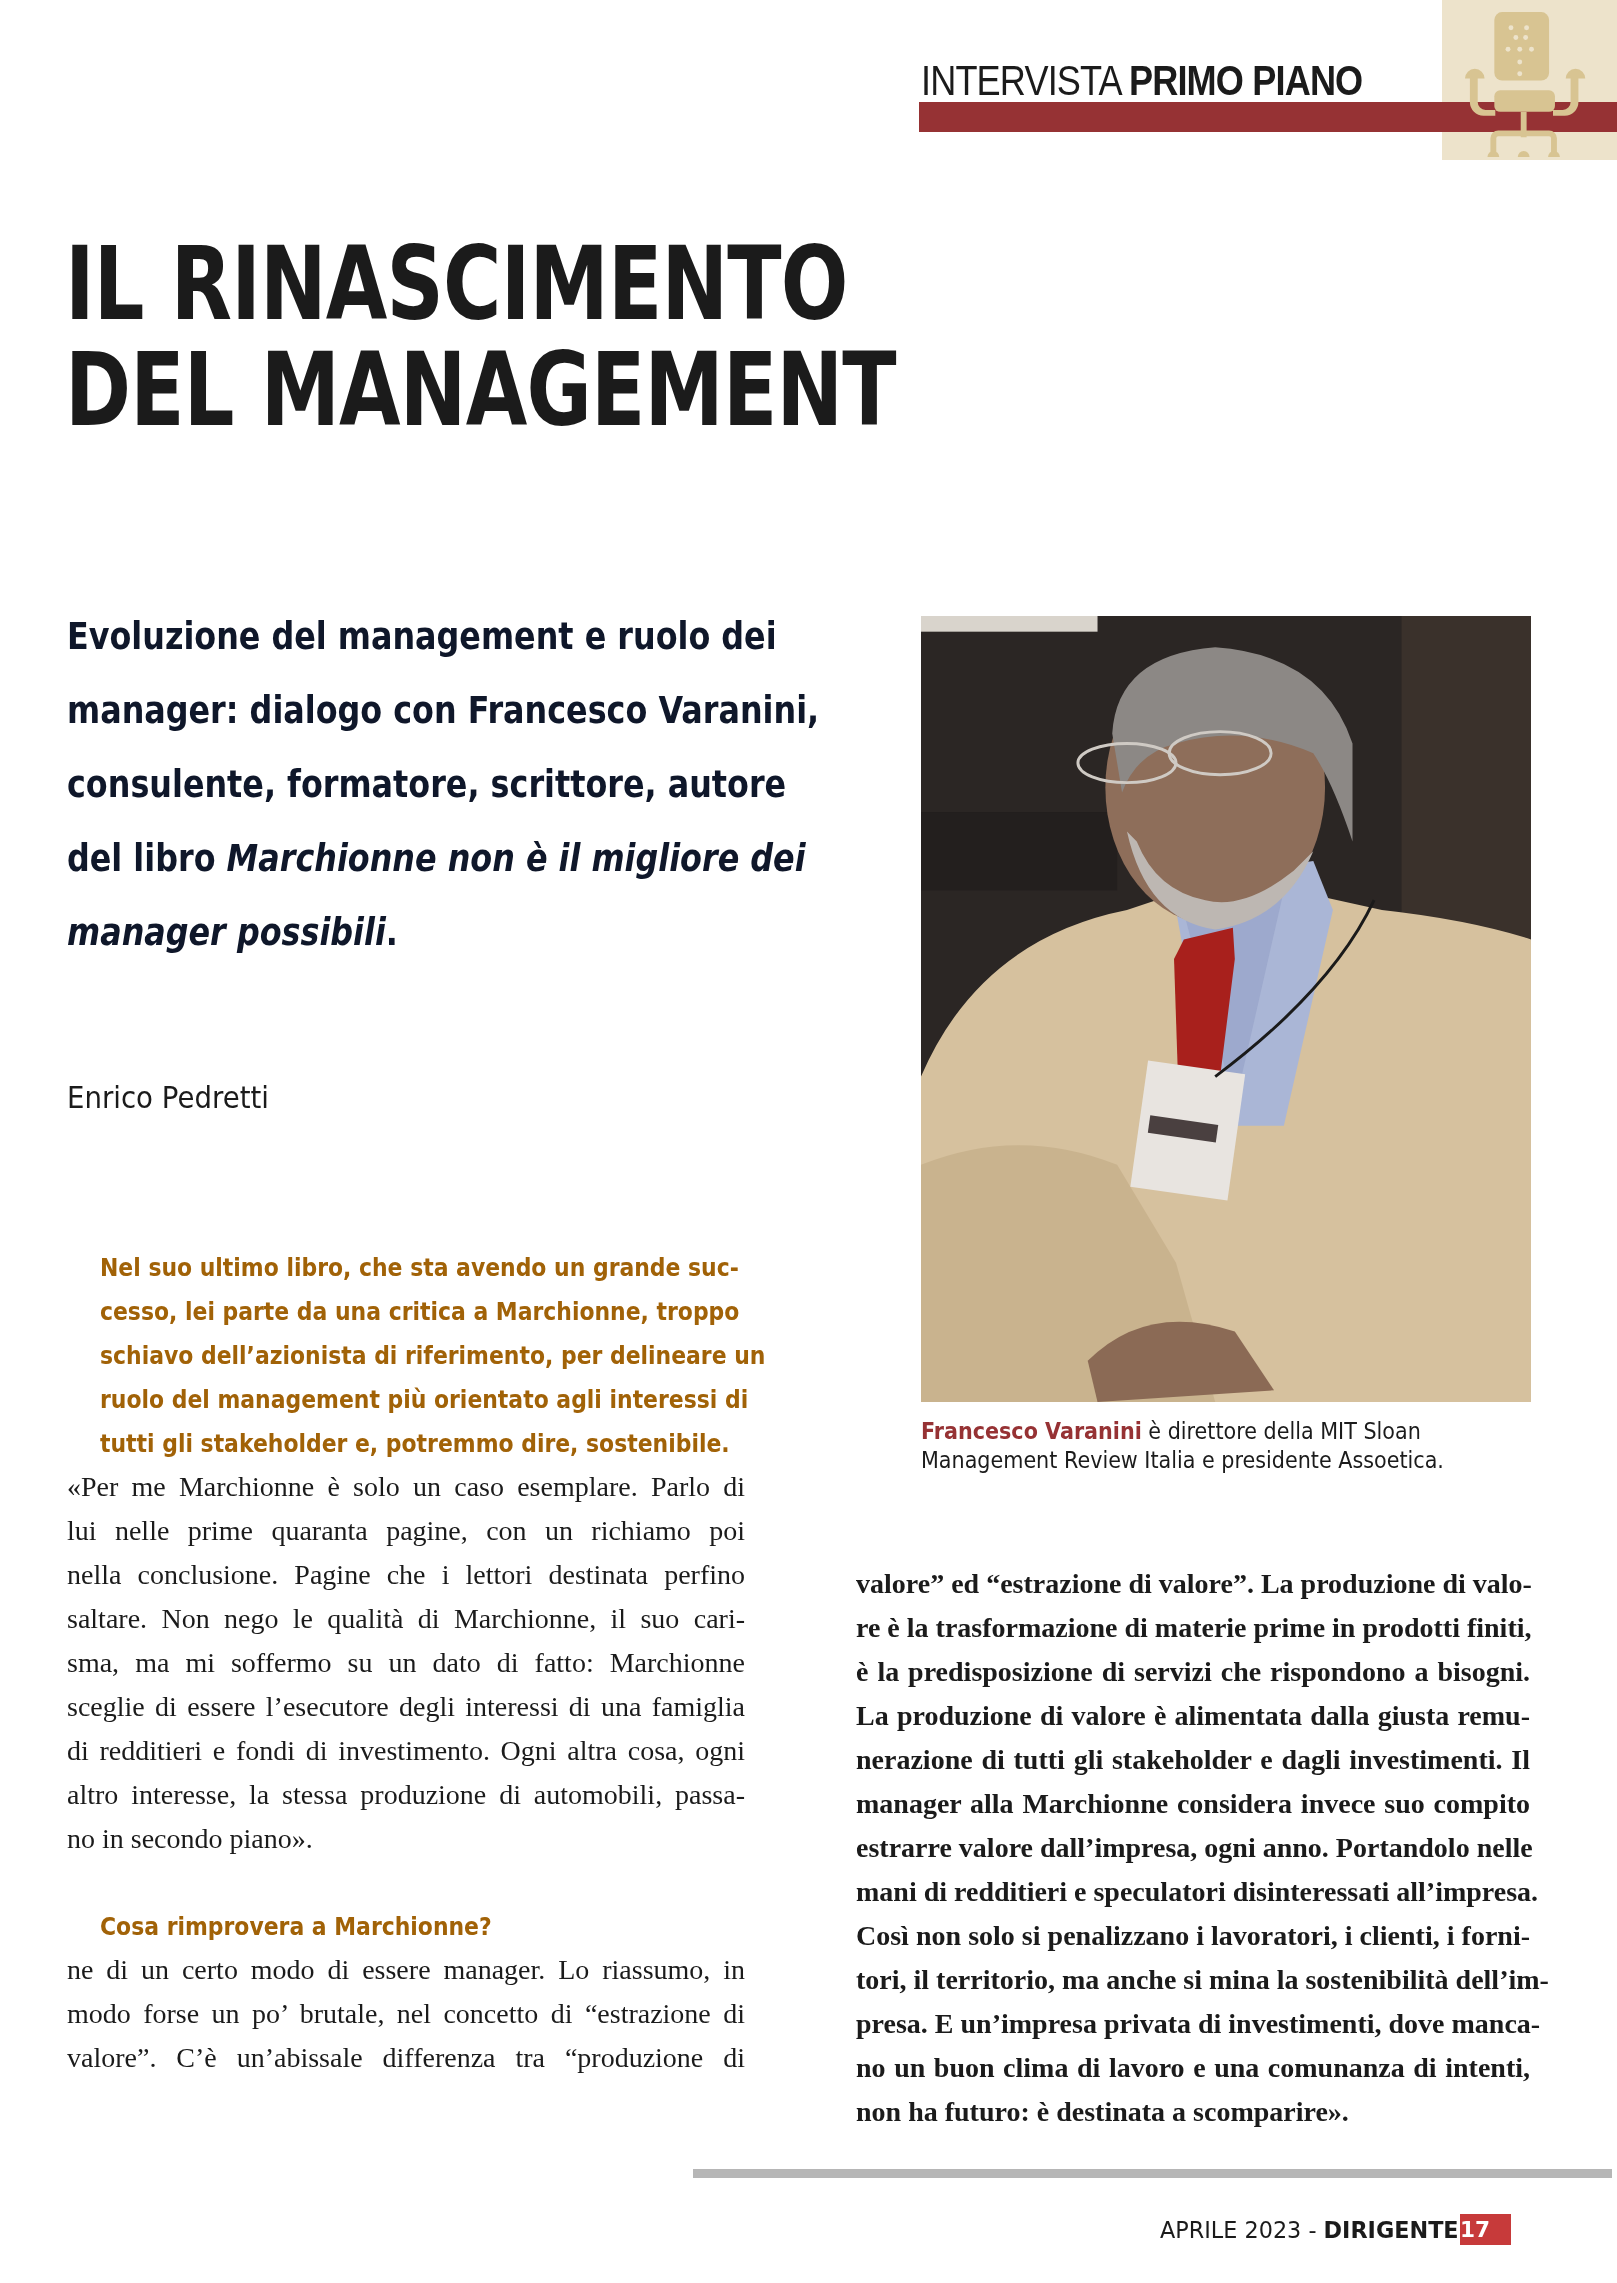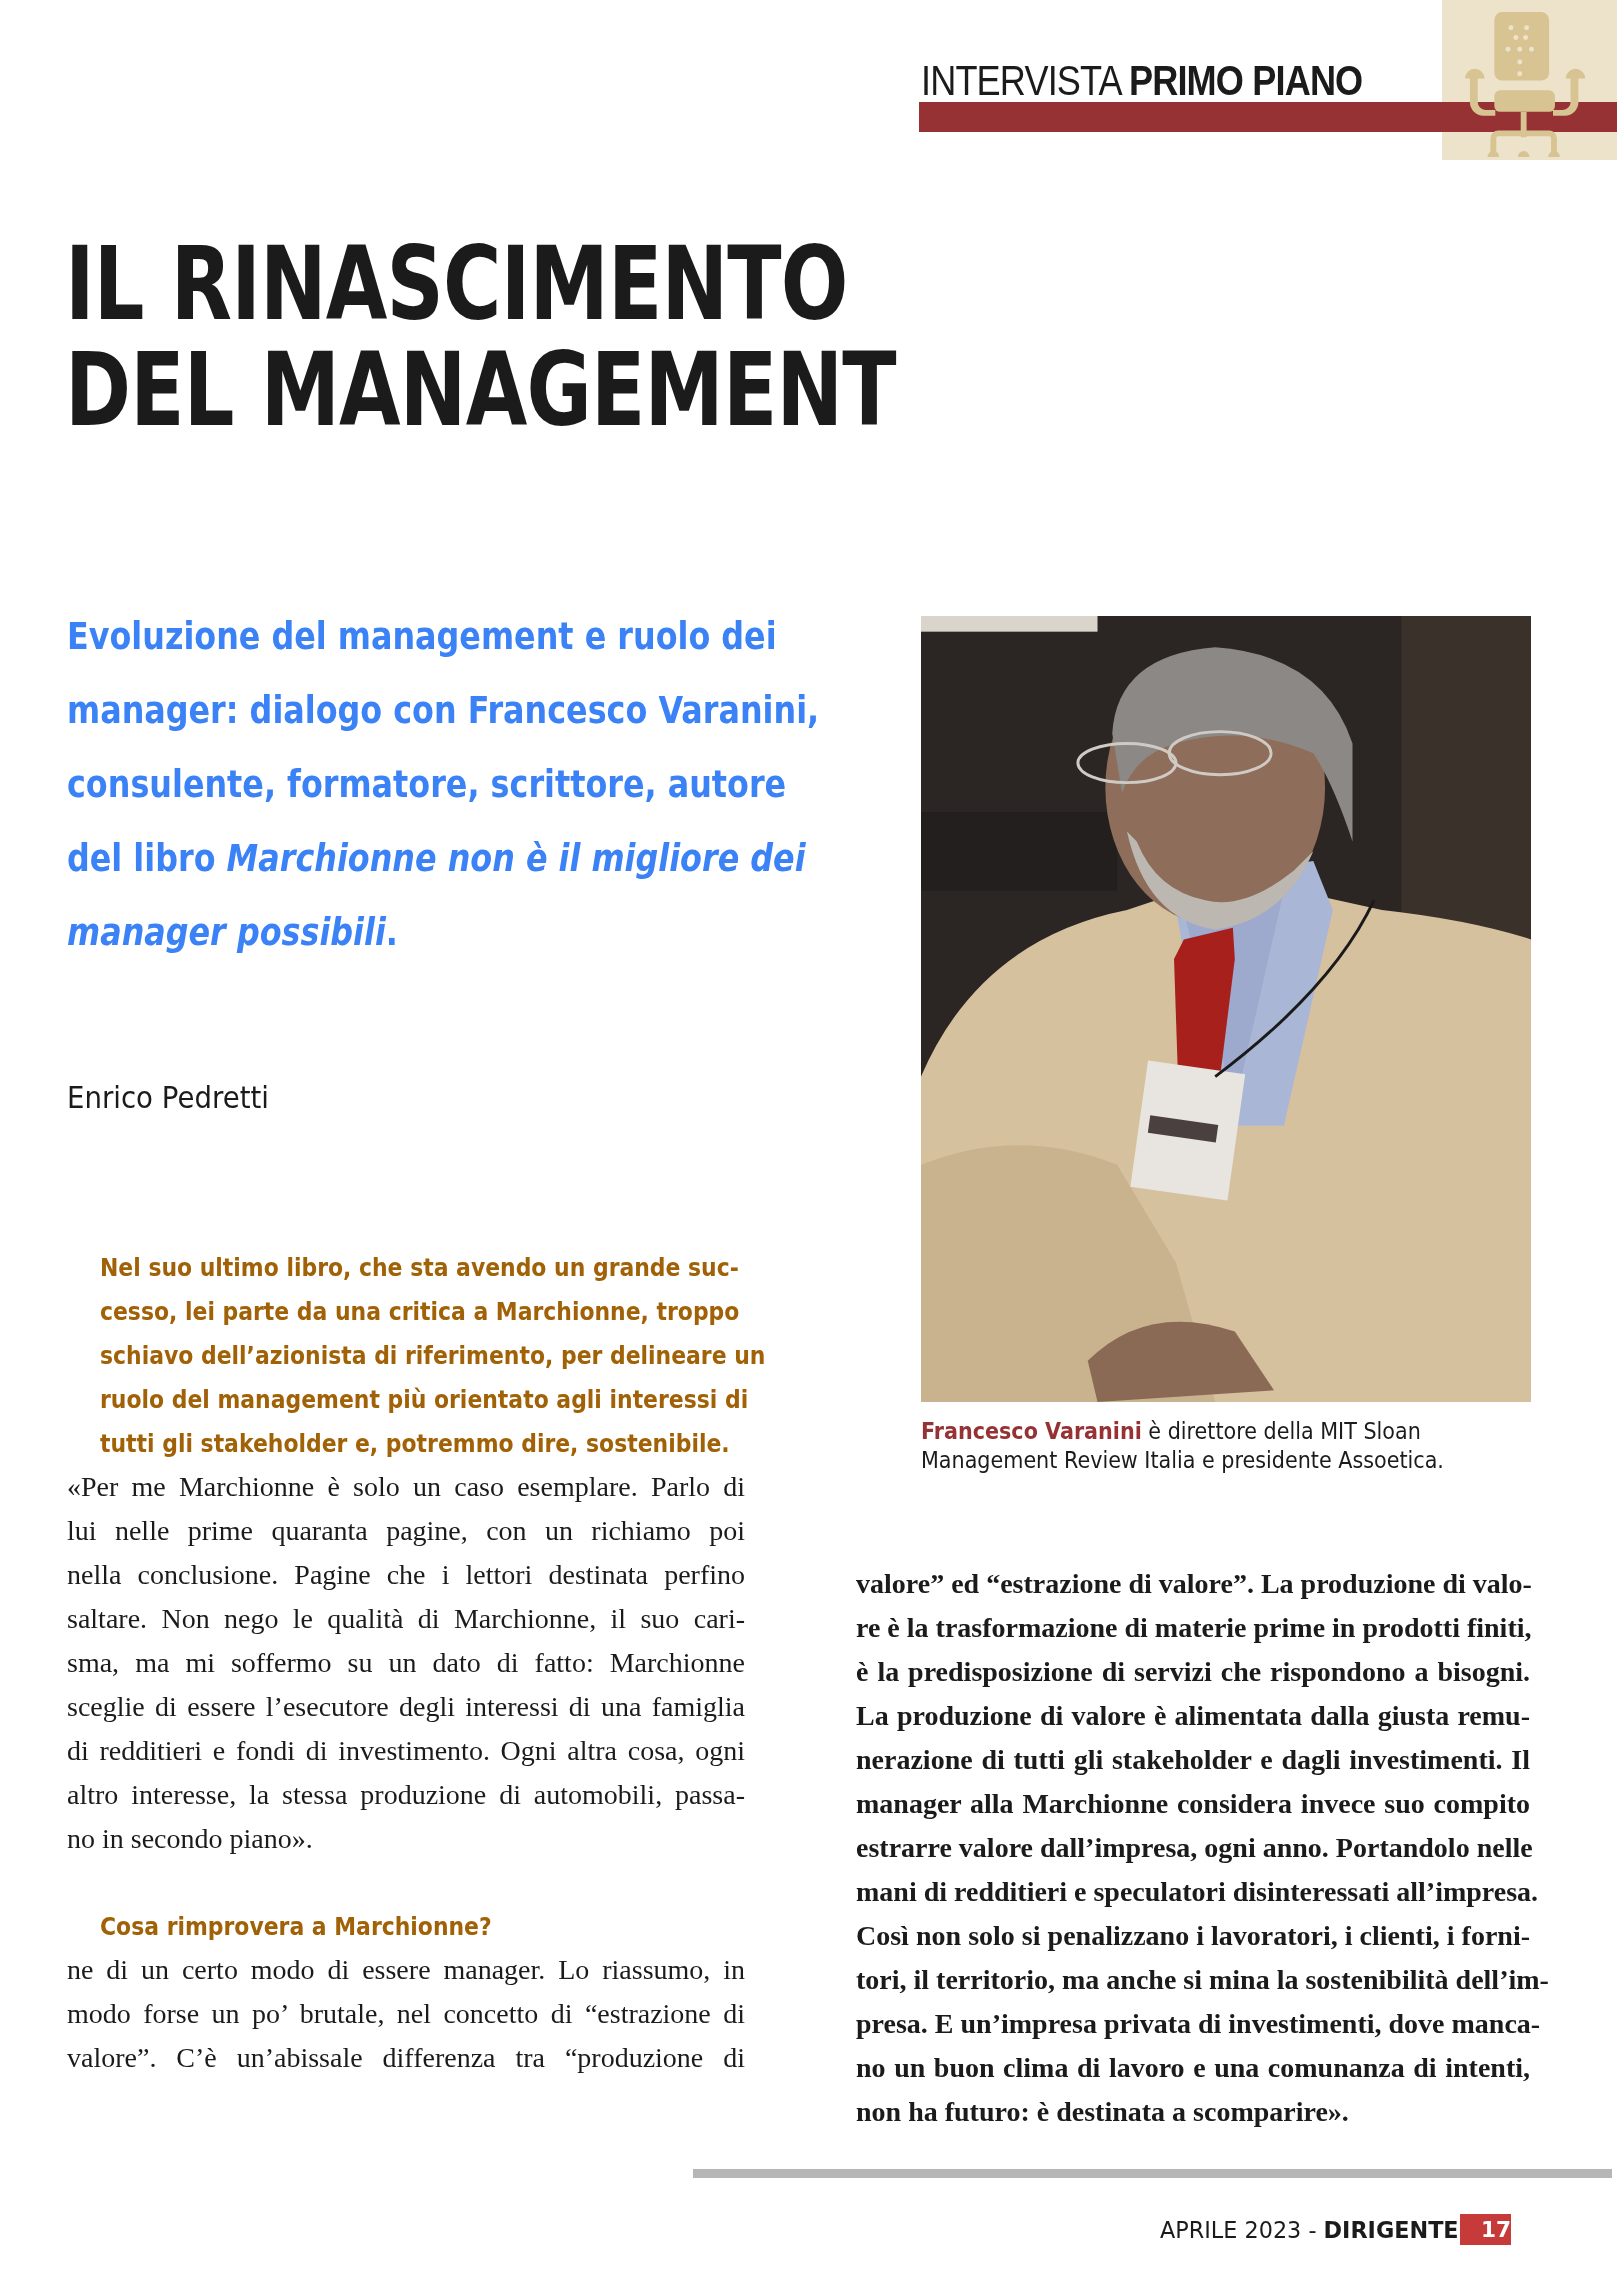--- a/index.html
+++ b/index.html
@@ -10,21 +10,21 @@
   .hdr-box { left:1442px; top:0; width:175px; height:160px; background:#ede3cb; }
   .hdr-bar { left:919px; top:102px; width:698px; height:30px; background:#963234; }
   .hdr-text { left:921px; top:57px; font-family:"Liberation Sans", sans-serif; font-size:42px; line-height:47px; letter-spacing:-1px; color:#1b1b1b; transform:scaleX(0.86); transform-origin:left top; white-space:nowrap; }
   .hdr-text b { font-weight:700; }
   .chair { left:1465px; top:9.8px; width:132px; height:147px; }
 
   
   .title { left:65px; top:231px; font-family:"DejaVu Sans", sans-serif; font-weight:700; font-size:102px; line-height:106px; color:#1b1b1b; transform:scaleX(0.78); transform-origin:left top; white-space:nowrap; letter-spacing:-1px; }
 
   
-  .deck { left:67px; top:600px; width:804px; font-family:"DejaVu Sans", sans-serif; font-weight:700; font-size:37px; line-height:74px; color:#3b82f6; }
+  .deck { left:67px; top:600px; width:804px; font-family:"DejaVu Sans", sans-serif; font-weight:700; font-size:37px; line-height:74px; color:#0f172a; }
   .deck-line { display:block; white-space:nowrap; transform:scaleX(0.86); transform-origin:left center; }
   .deck i { font-style:italic; }
 
   .byline { left:67px; top:1078px; font-family:"DejaVu Sans", sans-serif; font-size:30px; line-height:39px; color:#1b1b1b; transform:scaleX(0.92); transform-origin:left top; white-space:nowrap; }
 
   
   .photo { left:921px; top:616px; width:610px; height:786px; overflow:hidden; background:#2f2a28; }
   .caption { left:921px; top:1417px; width:627px; font-family:"DejaVu Sans", sans-serif; font-size:23px; line-height:29px; color:#1b1b1b; }
   .caption .nm { color:#963234; font-weight:700; }
   .cap-line { display:block; white-space:nowrap; transform:scaleX(0.9); transform-origin:left center; }
@@ -36,21 +36,21 @@
   .line { display:block; white-space:nowrap; text-align:justify; text-align-last:justify; }
   .line.last { text-align-last:left; }
   .q { color:#a16207; font-family:"DejaVu Sans", sans-serif; font-weight:700; font-size:25.5px; line-height:44px; padding-left:33px; }
   .q .line { transform:scaleX(0.86); transform-origin:left center; text-align:left; text-align-last:left; }
   .gap { height:43px; }
 
   
   .foot-line { left:693px; top:2169px; width:919px; height:8.8px; background:#b6b6b6; }
   .foot-text { left:1160px; top:2214px; font-family:"DejaVu Sans", sans-serif; font-size:23.5px; line-height:33px; color:#1b1b1b; white-space:nowrap; transform:scaleX(0.95); transform-origin:left top; }
   .foot-text b { font-weight:700; }
-  .page-num { left:1460px; top:2214px; width:51px; height:31px; background:#c73a3a; color:#ffffff; font-family:"DejaVu Sans", sans-serif; font-weight:700; font-size:21.6px; line-height:31px; text-align:right; }
+  .page-num { left:1460px; top:2214px; width:51px; height:31px; background:#c73a3a; color:#ffffff; font-family:"DejaVu Sans", sans-serif; font-weight:700; font-size:21.6px; line-height:31px; text-align:left; }
 </style>
 </head>
 <body>
 
 <div class="abs hdr-box"></div>
 <div class="abs hdr-bar"></div>
 <div class="abs hdr-text">
   <span>INTERVISTA</span>
   <b>PRIMO PIANO</b>
 </div>

